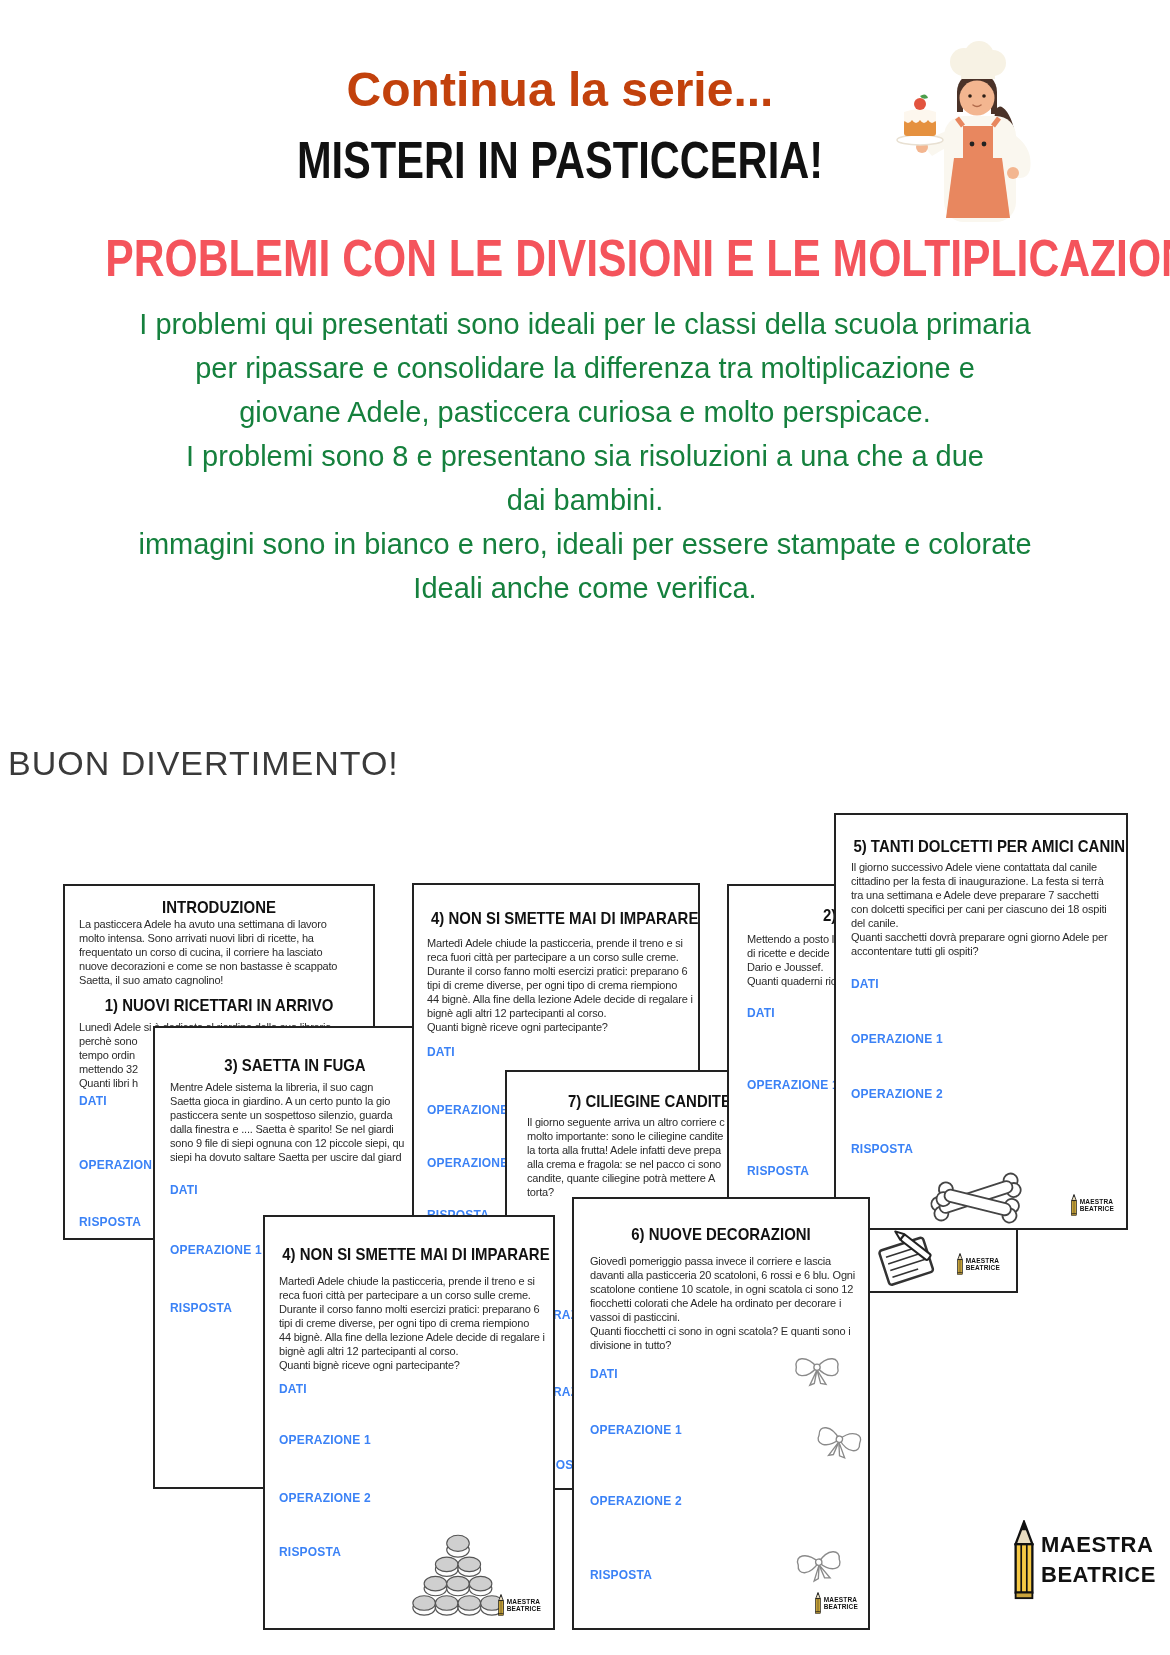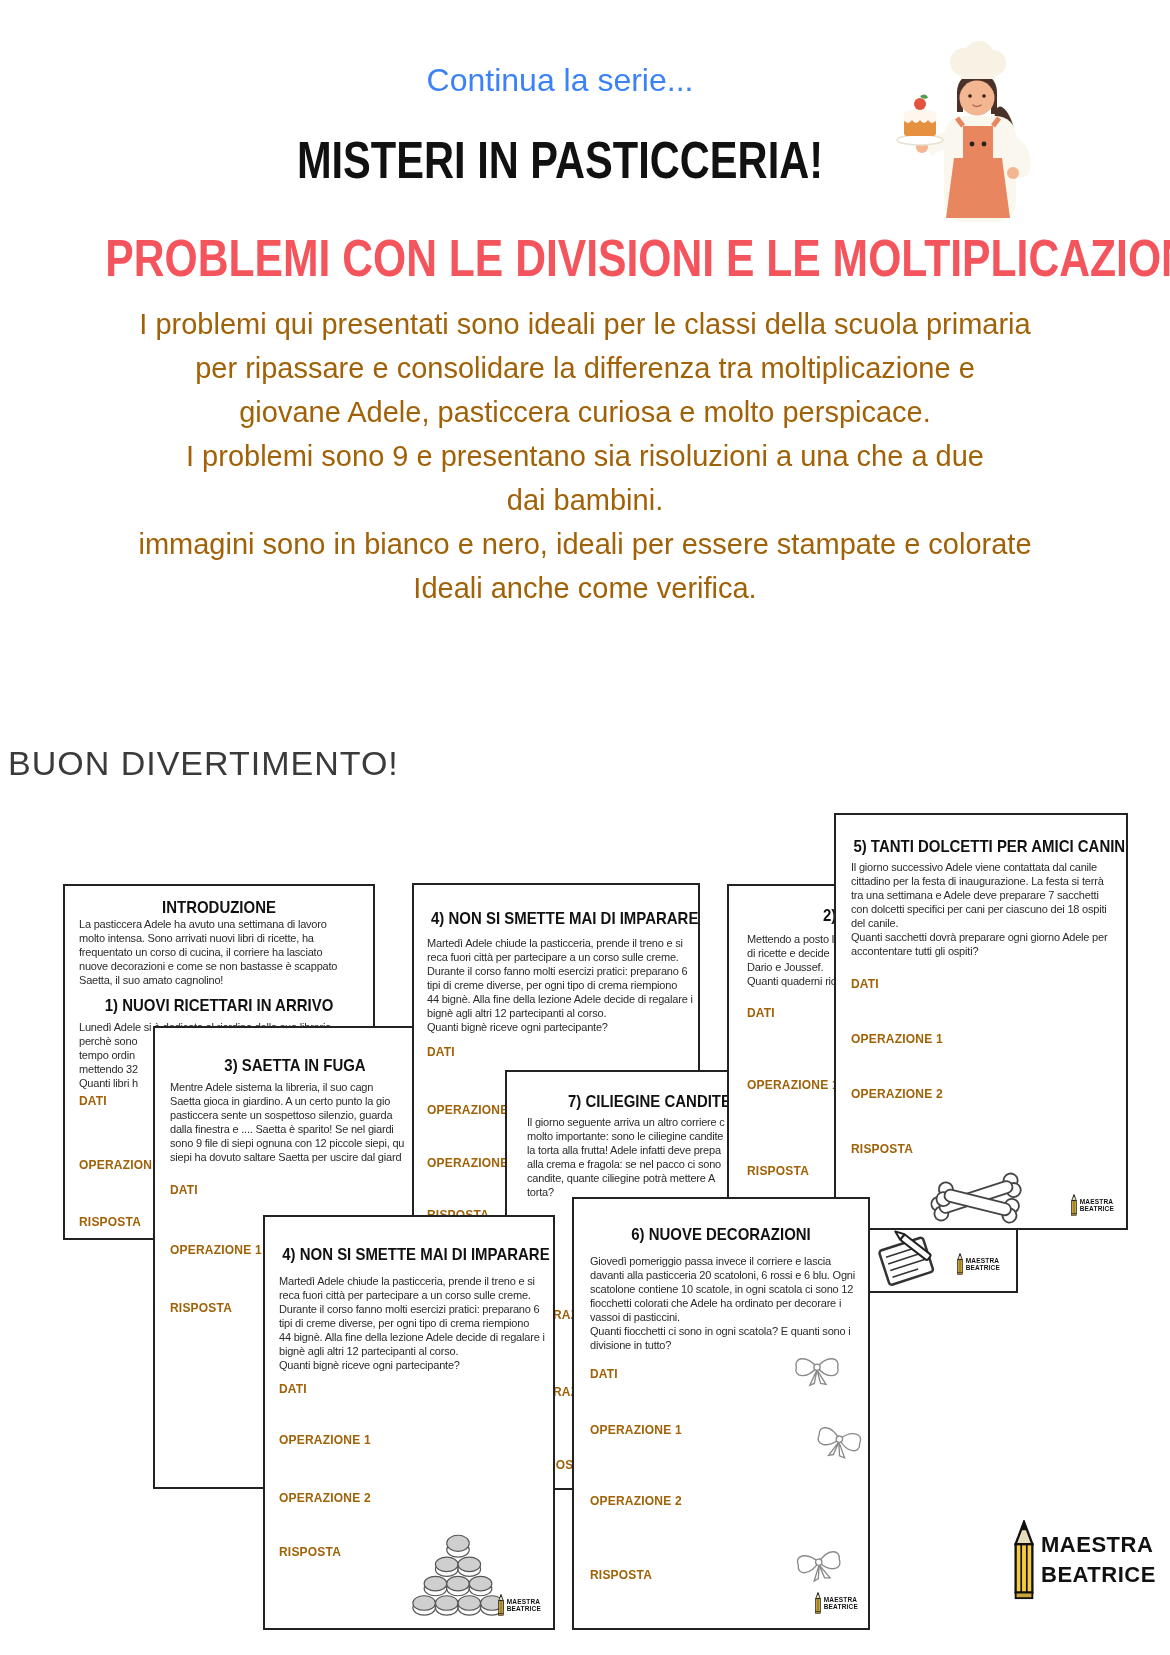--- a/index.html
+++ b/index.html
@@ -1,39 +1,39 @@
 <!DOCTYPE html>
 <html><head>
 <meta charset="utf-8">
 <style>
   html,body{margin:0;padding:0;background:#fff;}
   .page{position:relative;width:1170px;height:1655px;background:#fff;overflow:hidden;
         font-family:"Liberation Sans",sans-serif;color:#2e2e2e;}
   
   .title1{position:absolute;left:0;top:62px;width:1120px;text-align:center;
-          font-size:32px;font-weight:400;color:#3b82f6;letter-spacing:0;}
+          font-size:48px;font-weight:700;color:#c2410c;letter-spacing:0;}
   .title2{position:absolute;left:0;top:130px;width:1120px;text-align:center;
           font-size:52px;font-weight:800;color:#111;transform:scaleX(.8);transform-origin:50% 50%;
           white-space:nowrap;}
   .subtitle{position:absolute;left:0;top:228px;width:1170px;text-align:center;
           font-size:52px;font-weight:800;transform:scaleX(.82);transform-origin:50% 50%;
           white-space:nowrap;}
   .chef{position:absolute;left:862px;top:34px;width:216px;height:202px;}
   
   .desc{position:absolute;left:20px;top:302px;width:1130px;}
-  .desc div{font-size:29px;line-height:44px;text-align:center;color:#a16207;}
+  .desc div{font-size:29px;line-height:44px;text-align:center;color:#15803d;}
   .fun{position:absolute;left:0;top:744px;width:1170px;
        font-size:34px;color:#3a3a3a;letter-spacing:1px;margin-left:8px;}
   
   .card{position:absolute;background:#fff;border:2px solid #222;box-sizing:border-box;overflow:hidden;}
   .ws-head{position:absolute;left:0;width:100%;text-align:center;font-weight:800;color:#111;
            font-size:17px;transform:scaleX(.88);transform-origin:50% 50%;white-space:nowrap;}
   .ws-para{position:absolute;}
   .ws-para div{font-size:11px;line-height:14px;white-space:nowrap;letter-spacing:-.2px;color:#2b2b2b;}
-  .ws-label{position:absolute;font-size:12px;font-weight:700;color:#a16207;letter-spacing:.2px;white-space:nowrap;}
+  .ws-label{position:absolute;font-size:12px;font-weight:700;color:#3b82f6;letter-spacing:.2px;white-space:nowrap;}
   .illus{position:absolute;}
   .mini-logo{position:absolute;display:flex;align-items:center;gap:2px;}
   .mini-logo .txt div{font-size:6.5px;font-weight:800;color:#111;line-height:7.5px;letter-spacing:.2px;}
   
   #card-intro   {left:63px;  top:884px;  width:312px; height:356px; z-index:1; padding:0 14px;}
   #card-saetta  {left:153px; top:1026px; width:420px; height:463px; z-index:2;}
   #card-corso-a {left:412px; top:883px;  width:288px; height:350px; z-index:3;}
   #card-ciliegine{left:505px;top:1070px; width:365px; height:420px; z-index:4;}
   #card-quaderni{left:727px; top:884px;  width:291px; height:409px; z-index:5;}
   #card-dolcetti{left:834px; top:813px;  width:294px; height:417px; z-index:6;}
@@ -89,21 +89,21 @@
       <path d="M101 92 L95 84 M131 92 L137 84" stroke="#e8875f" stroke-width="5"></path>
       <circle cx="110" cy="110" r="2.4" fill="#222"></circle>
       <circle cx="122" cy="110" r="2.4" fill="#222"></circle>
     </svg>
   </div>
 
   <section class="desc">
       <div>I problemi qui presentati sono ideali per le classi della scuola primaria</div>
       <div>per ripassare e consolidare la differenza tra moltiplicazione e</div>
       <div>giovane Adele, pasticcera curiosa e molto perspicace.</div>
-      <div>I problemi sono 9 e presentano sia risoluzioni a una che a due</div>
+      <div>I problemi sono 8 e presentano sia risoluzioni a una che a due</div>
       <div>dai bambini.</div>
       <div>immagini sono in bianco e nero, ideali per essere stampate e colorate</div>
       <div>Ideali anche come verifica.</div>
     </section>
   <div class="fun">BUON DIVERTIMENTO!</div>
 
   <article class="card" id="card-intro">
     <div class="ws-head" style="top:12px">INTRODUZIONE</div>
     <div class="ws-para" style="left:14px;top:31px">
         <div>La pasticcera Adele ha avuto una settimana di lavoro</div>

